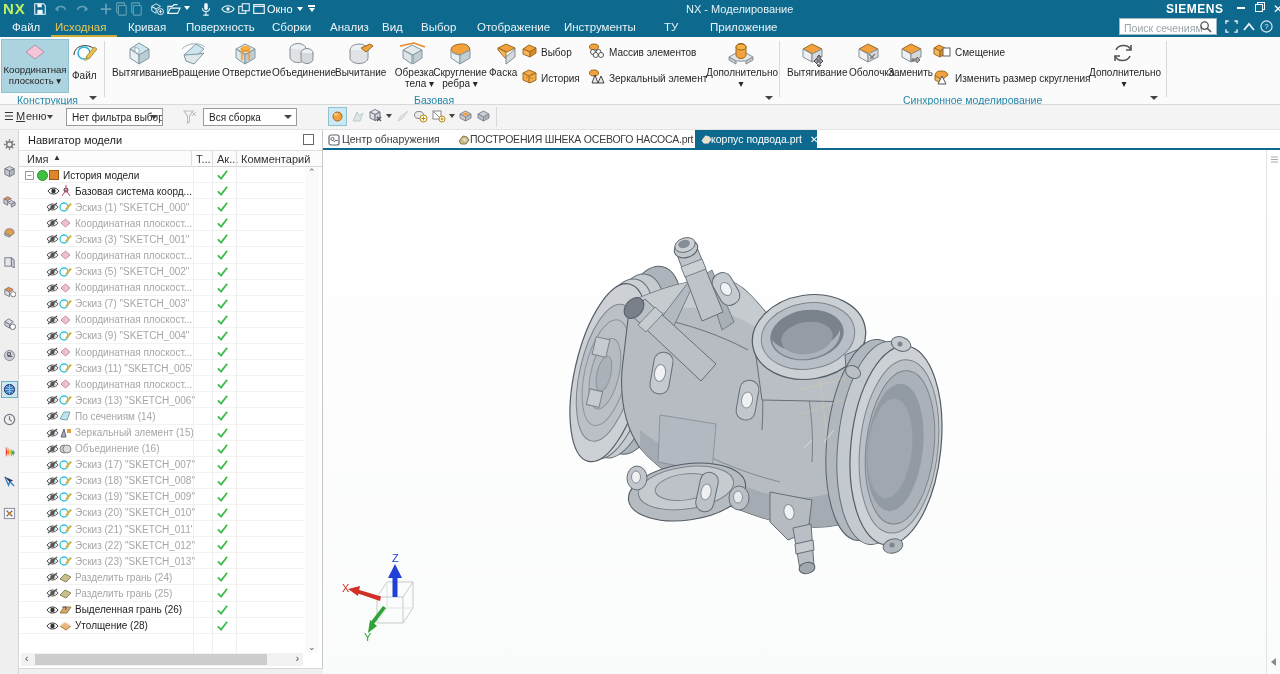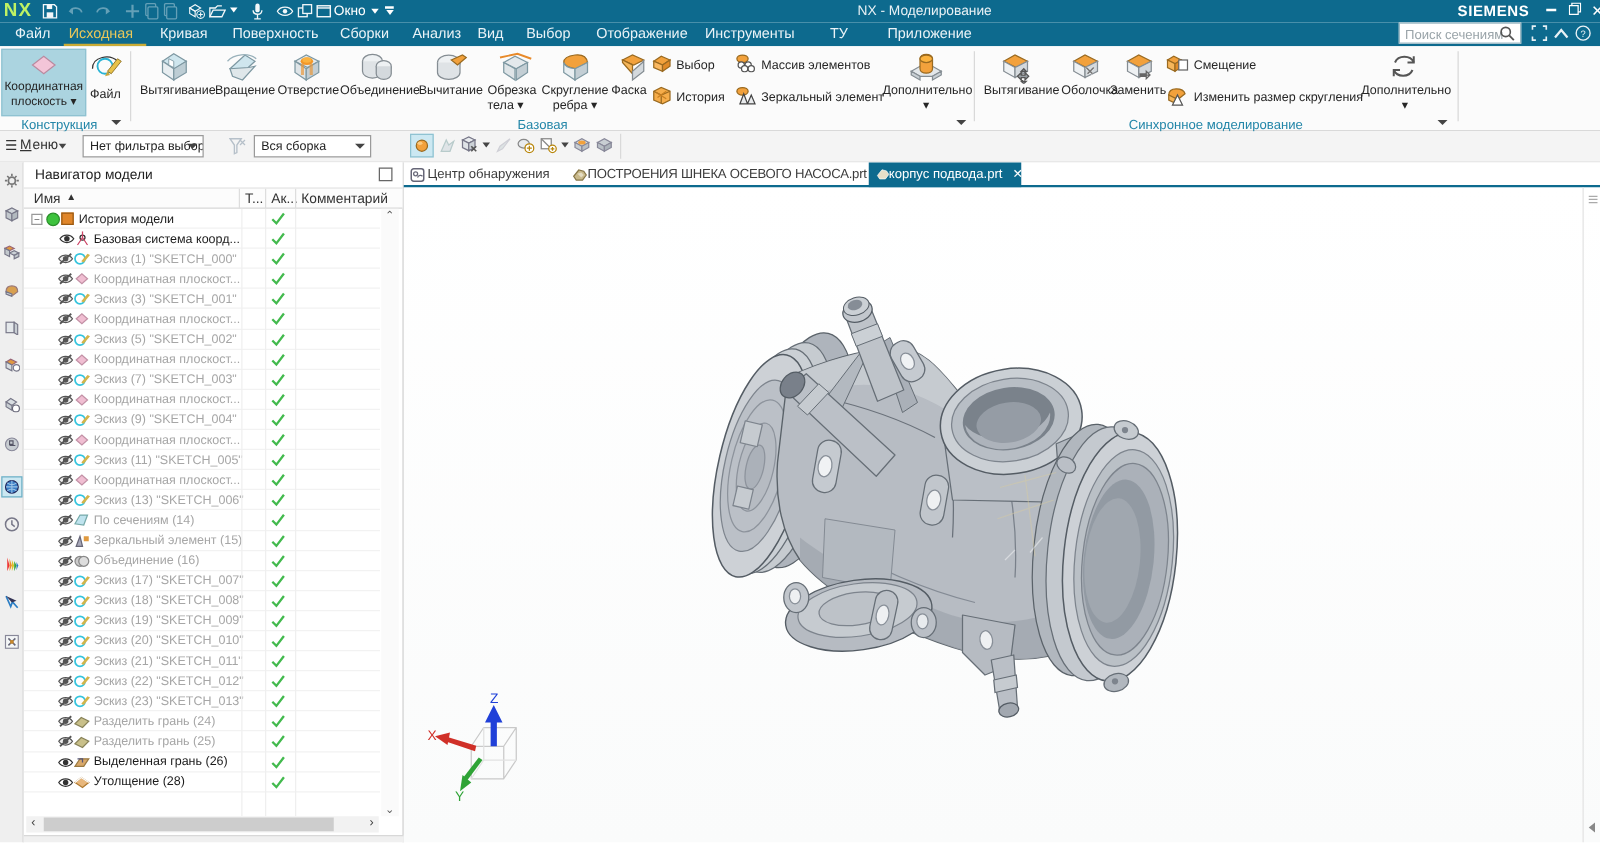--- a/index.html
+++ b/index.html
@@ -169,21 +169,21 @@
         <path d="M14 16l-2 4 4-1z" fill="#caa53a"></path>
       </svg>
     <div class="rlabel" style="left:72px;top:33px">Файл</div>
     <div class="rsep" style="left:104px"></div>
 
     <div class="rlabel" style="left:112px;top:30px">Вытягивание</div>
     <div class="rlabel" style="left:172px;top:30px">Вращение</div>
     <div class="rlabel" style="left:222px;top:30px">Отверстие</div>
     <div class="rlabel" style="left:272px;top:30px">Объединение</div>
     <div class="rlabel" style="left:335px;top:30px">Вычитание</div>
-    <div class="rlabel" style="left:390px;top:30px;text-align:left;width:44px">Обрезка<br>тела ▾</div>
+    <div class="rlabel" style="left:390px;top:30px;text-align:right;width:44px">Обрезка<br>тела ▾</div>
     <div class="rlabel" style="left:432px;top:30px;text-align:center;width:56px">Скругление<br>ребра ▾</div>
     <div class="rlabel" style="left:489px;top:30px">Фаска</div>
     <div class="grplabel" style="left:414px">Базовая</div>
     <div class="abs" style="left:765px;top:59px;width:0;height:0;border-left:4px solid transparent;border-right:4px solid transparent;border-top:4px solid #444"></div>
     <div class="rsep" style="left:779px"></div>
 
     <div class="rlabel" style="left:541px;top:10px">Выбор</div>
     <div class="rlabel" style="left:541px;top:36px">История</div>
     <div class="rlabel" style="left:609px;top:10px">Массив элементов</div>
     <div class="rlabel" style="left:609px;top:36px">Зеркальный элемент</div>

